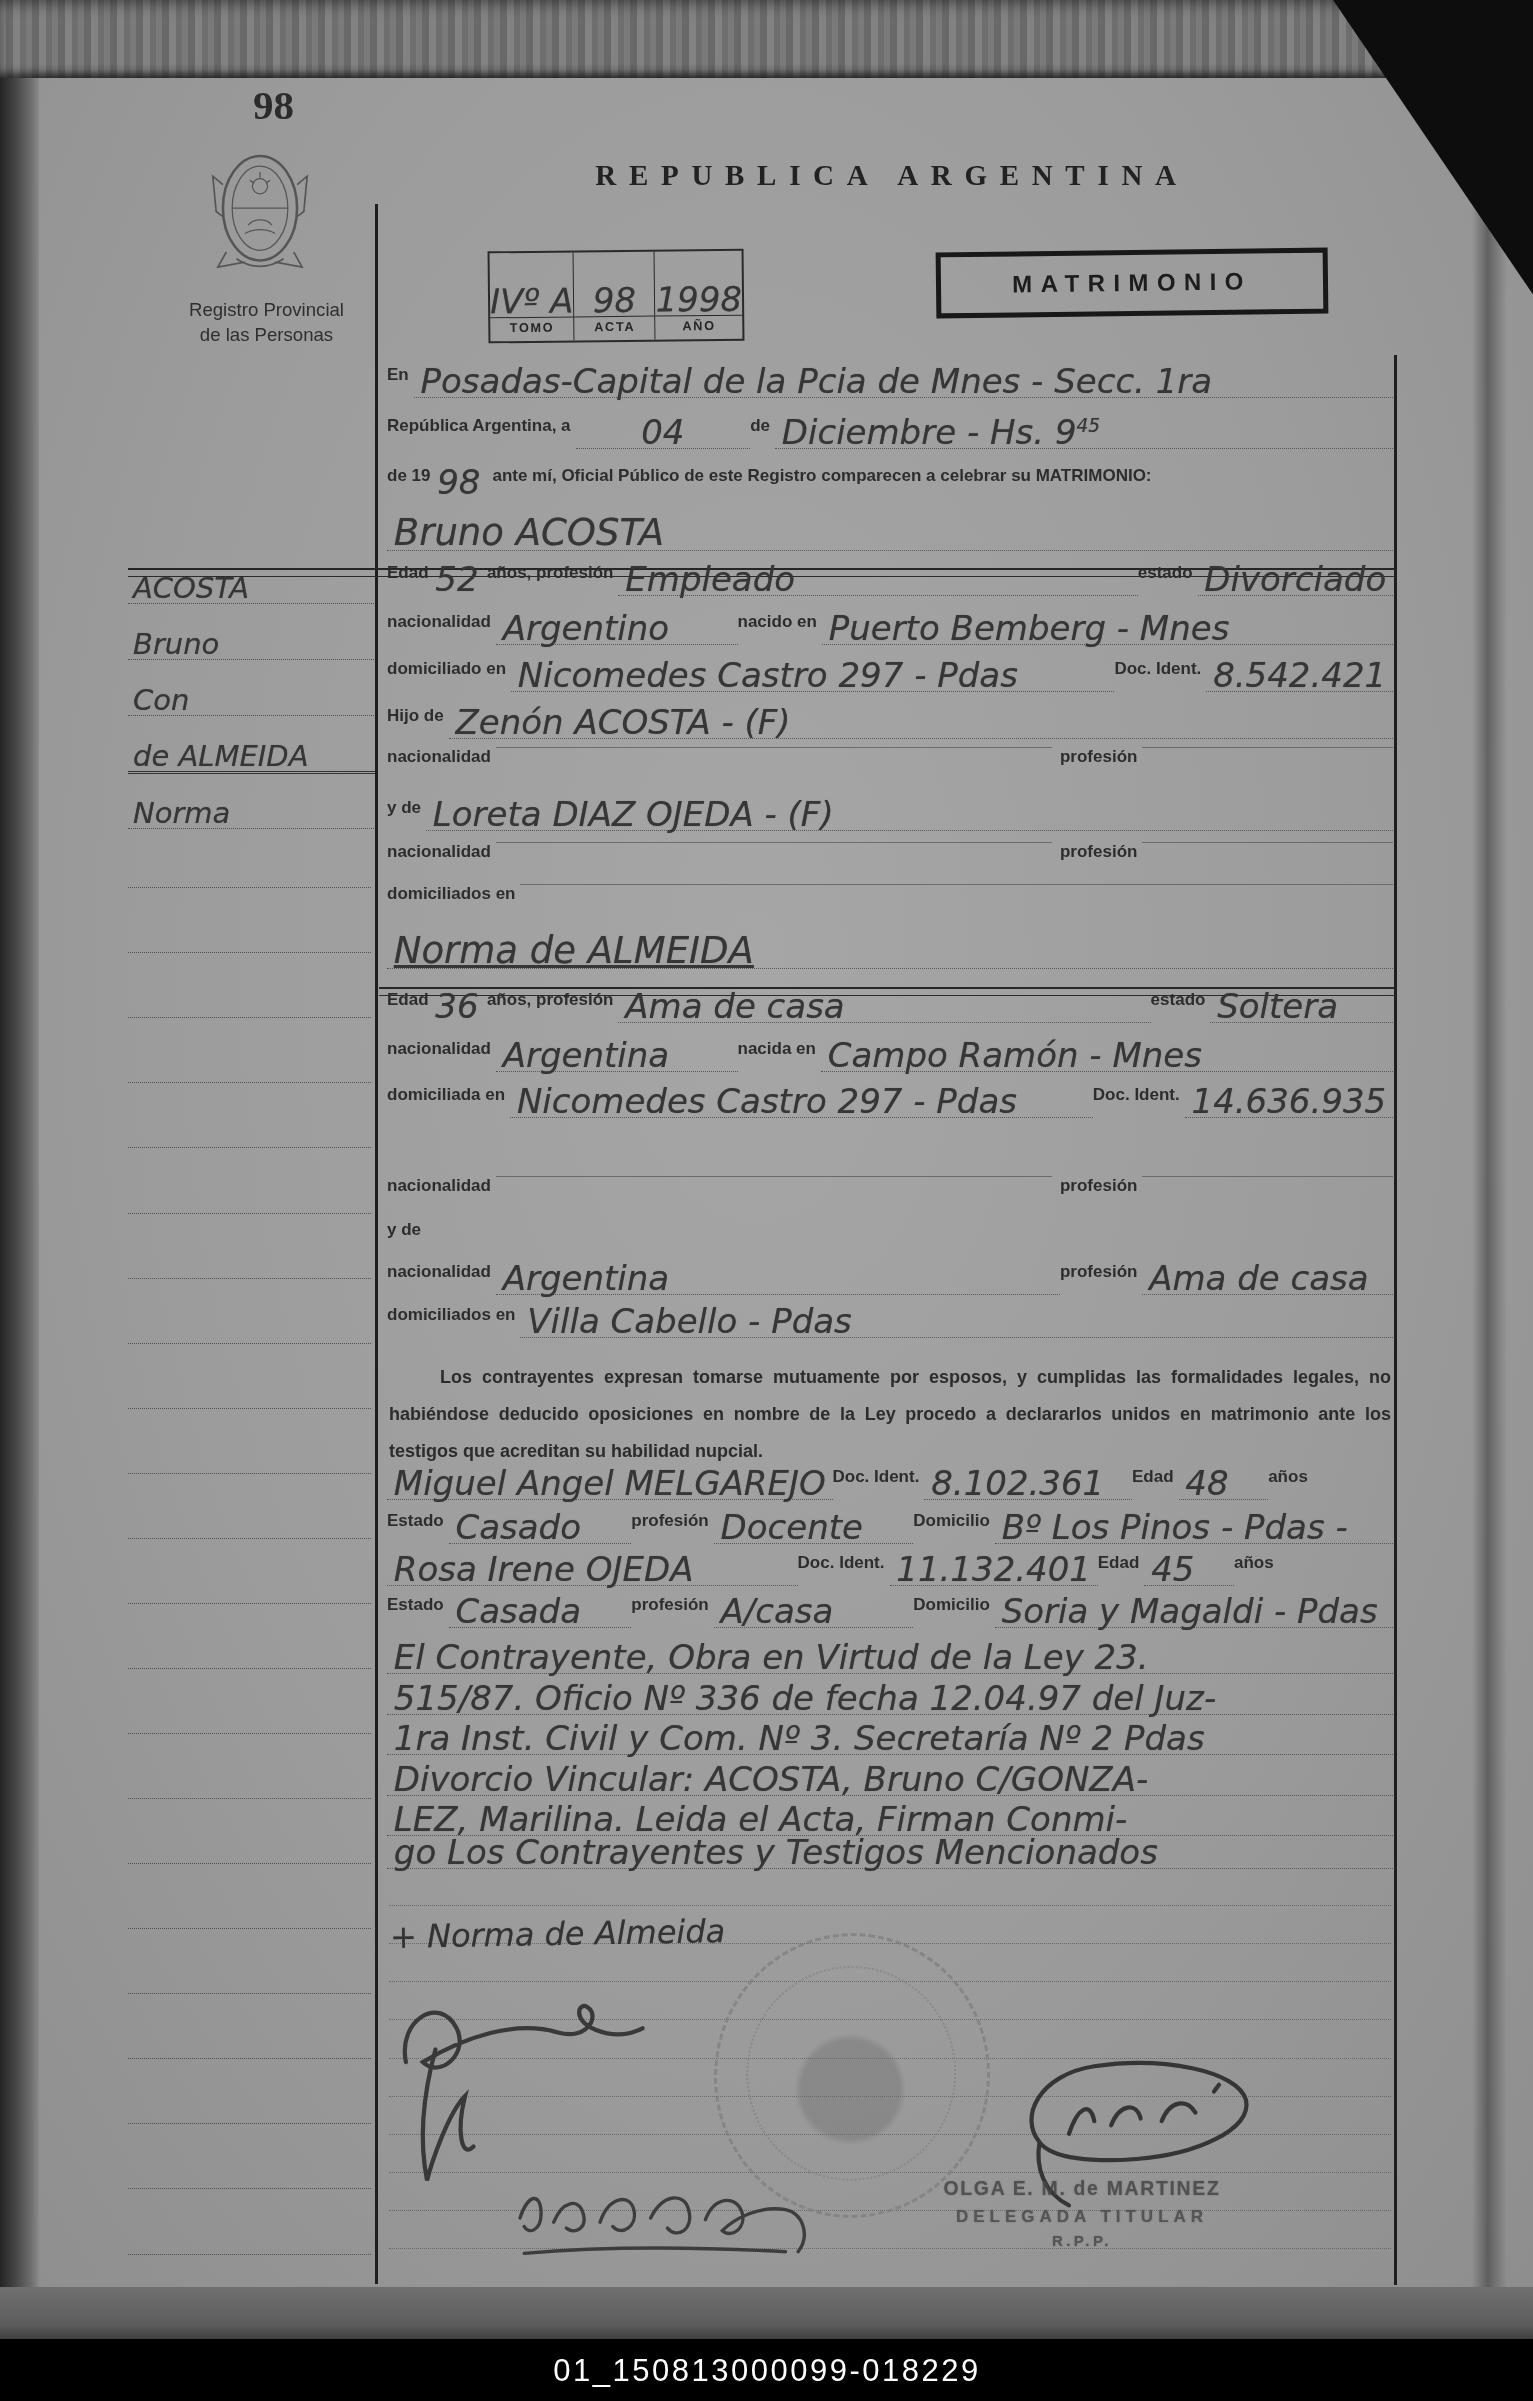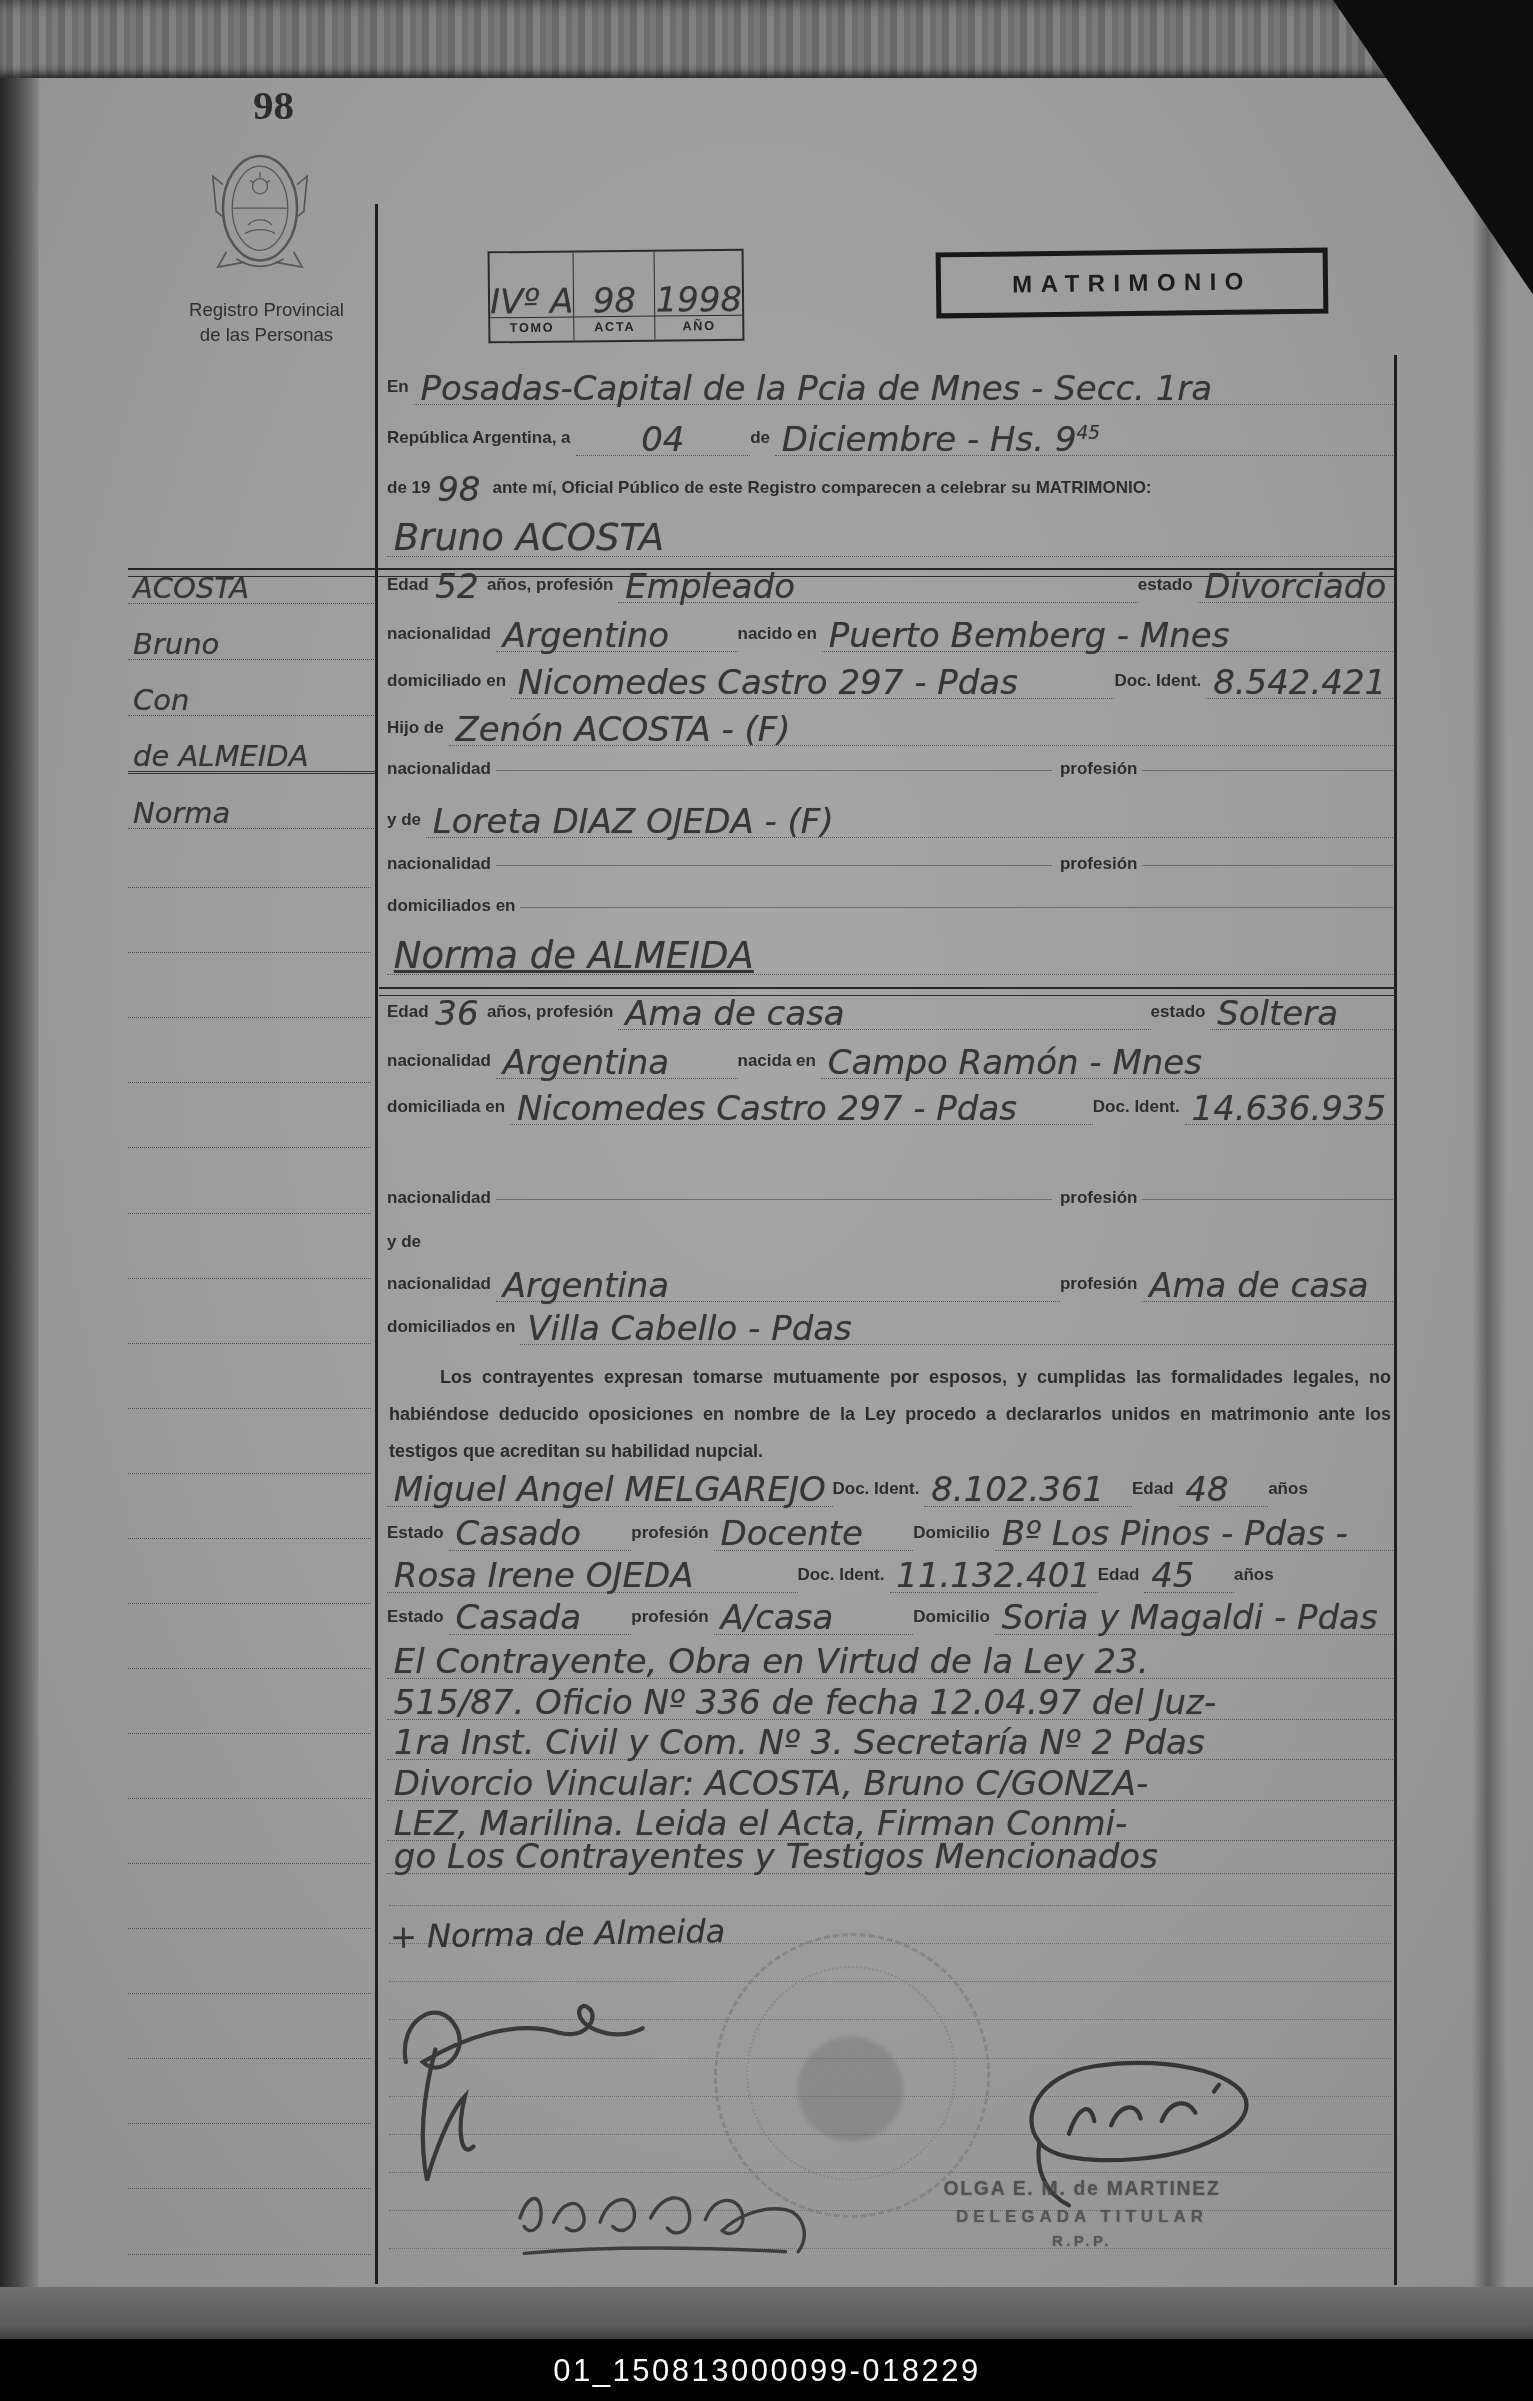--- a/index.html
+++ b/index.html
@@ -22,21 +22,21 @@
     background:radial-gradient(ellipse at 48% 40%,#a6a6a6 0%,#9c9c9c 55%,#8e8e8e 100%);
     box-shadow:0 5px 12px rgba(0,0,0,.6);}
   .fold-shadow{position:absolute;left:1472px;top:78px;width:35px;height:2210px;
     background:linear-gradient(90deg,rgba(60,60,60,0) 0%,rgba(55,55,55,.55) 45%,rgba(60,60,60,0) 100%);}
   
   .vrule{position:absolute;width:2.5px;background:#1e1e1e;}
   .heavy-rule{position:absolute;height:6px;border-top:2.5px solid #262626;border-bottom:1.7px solid #2b2b2b;}
   .dotline{position:absolute;border-bottom:1.7px dotted rgba(66,66,66,.85);}
   .lbl{font-family:"Liberation Sans",sans-serif;font-weight:bold;color:#2d2d2d;font-size:17px;
        white-space:nowrap;padding:0 5px 2.5px 0;}
-  .frow{position:absolute;left:387px;width:1006px;display:flex;align-items:center;height:47px;}
+  .frow{position:absolute;left:387px;width:1006px;display:flex;align-items:flex-start;height:47px;}
   .ln{flex:1 1 auto;border-bottom:1.7px dotted #565656;padding:0 6.8px;white-space:nowrap;overflow:visible;
       display:flex;align-items:flex-end;}
   .ln.solid{border-bottom:1.7px solid #6b6b6b;}
   .hw{font-family:"DejaVu Sans",sans-serif;font-style:italic;color:#363636;line-height:.95;
       text-shadow:0 0 0.8px rgba(45,45,45,.55);white-space:nowrap;}
   .hw.big{font-size:34px;}  .hw.med{font-size:29px;}  .hw.name{font-size:37px;}
   sup.hw-sup{font-size:18.6px;vertical-align:super;}
   
   .country-title{position:absolute;left:389px;top:159px;width:1006px;text-align:center;
     font-family:"Liberation Serif",serif;font-weight:bold;font-size:29px;letter-spacing:12.7px;color:#222;}
@@ -151,20 +151,21 @@
       <div class="dotline" style="left: 128px; width: 243px; top: 2123px;"></div>
       <div class="dotline" style="left: 128px; width: 243px; top: 2188px;"></div>
       <div class="dotline" style="left: 128px; width: 243px; top: 2254px;"></div>
     </div>
 
   <div class="vrule" style="left:375px;top:204px;height:2080px"></div>
   <div class="vrule" style="left:1394px;top:355px;height:1930px"></div>
   <div class="heavy-rule" style="left:128px;top:568px;width:1267px"></div>
   <div class="heavy-rule" style="left:379px;top:987px;width:1017px"></div>
 
+  <div class="country-title">REPUBLICA ARGENTINA</div>
 
   <div class="reg-table">
     <div class="vcell">
         <span class="hw big">IVº A</span>
       </div>
     <div class="vcell">
         <span class="hw big">98</span>
       </div>
     <div class="vcell">
         <span class="hw big">1998</span>

